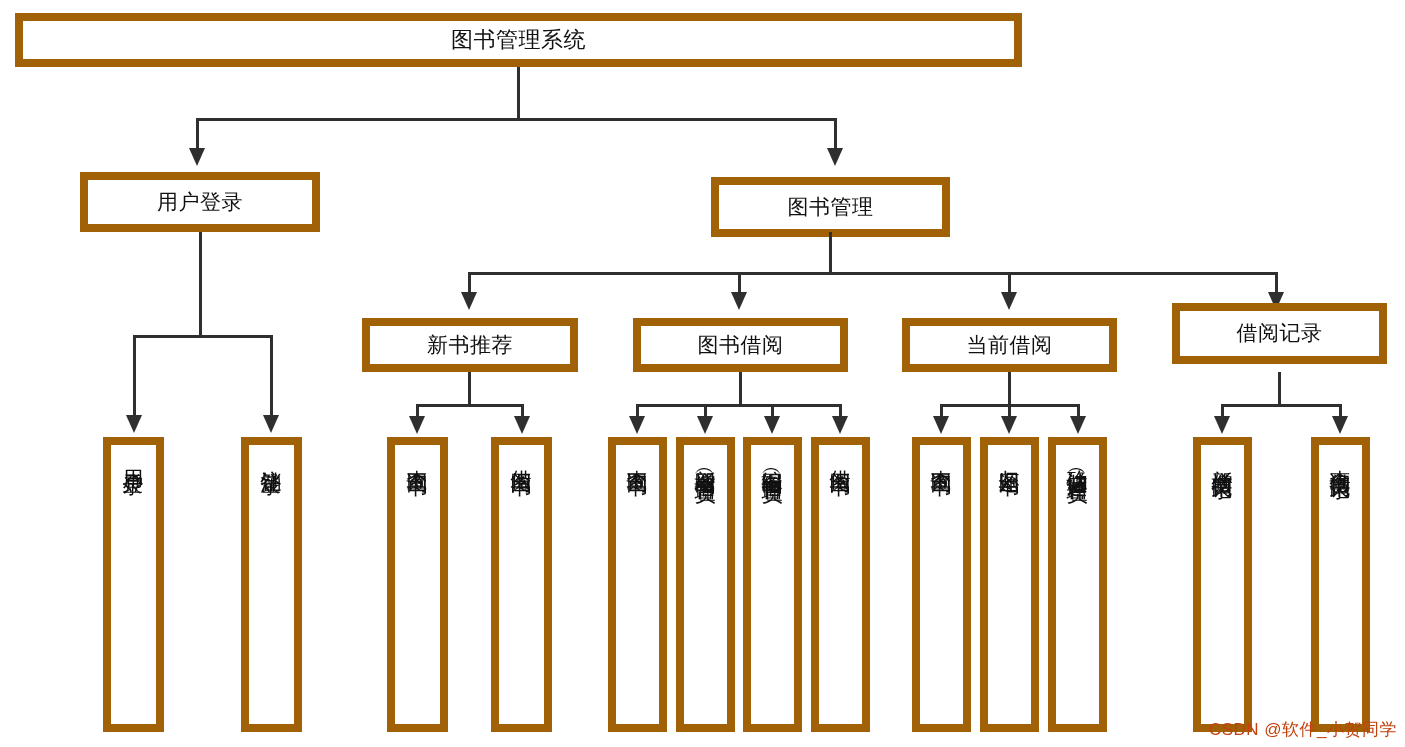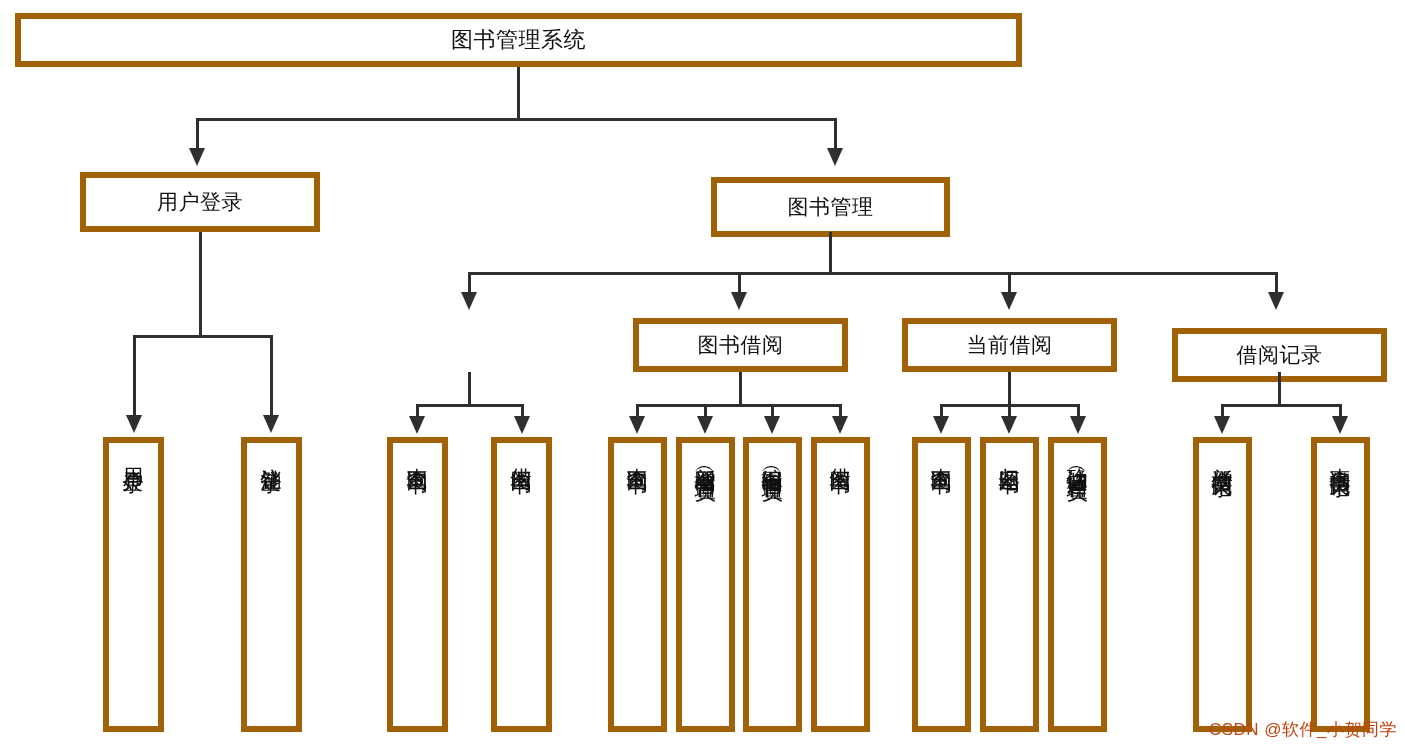--- a/index.html
+++ b/index.html
@@ -13,21 +13,21 @@
   #canvas {
     position: relative;
     width: 1405px;
     height: 747px;
     background: #ffffff;
     overflow: hidden;
   }
   .node {
     position: absolute;
     box-sizing: border-box;
-    border: 6px solid #a16207;
+    border: 8px solid #a16207;
     background: #ffffff;
     color: #111111;
     display: flex;
     align-items: center;
     justify-content: center;
     text-align: center;
   }
   .node .lbl {
     display: block;
     line-height: 1.15;
@@ -115,27 +115,30 @@
   <div class="edge h" style="left:468px; top:272px; width:810px; height:3px;"></div>
   <div class="edge v" style="left:468px; top:272px; width:3px; height:22px;"></div>
   <div class="arrow" style="left:461px; top:292px;"></div>
   <div class="edge v" style="left:738px; top:272px; width:3px; height:22px;"></div>
   <div class="arrow" style="left:731px; top:292px;"></div>
   <div class="edge v" style="left:1008px; top:272px; width:3px; height:22px;"></div>
   <div class="arrow" style="left:1001px; top:292px;"></div>
   <div class="edge v" style="left:1275px; top:272px; width:3px; height:22px;"></div>
   <div class="arrow" style="left:1268px; top:292px;"></div>
 
+  <div class="node horiz" style="left:362px; top:318px; width:216px; height:54px;">
+    <span class="lbl">新书推荐</span>
+  </div>
   <div class="node horiz" style="left:633px; top:318px; width:215px; height:54px;">
     <span class="lbl">图书借阅</span>
   </div>
   <div class="node horiz" style="left:902px; top:318px; width:215px; height:54px;">
     <span class="lbl">当前借阅</span>
   </div>
-  <div class="node horiz" style="left:1172px; top:328px; width:215px; height:54px;">
+  <div class="node horiz" style="left:1172px; top:303px; width:215px; height:61px;">
     <span class="lbl">借阅记录</span>
   </div>
 
   <div class="edge v" style="left:468px; top:372px; width:3px; height:34px;"></div>
   <div class="edge h" style="left:416px; top:404px; width:108px; height:3px;"></div>
   <div class="edge v" style="left:416px; top:404px; width:3px; height:14px;"></div>
   <div class="arrow" style="left:409px; top:416px;"></div>
   <div class="edge v" style="left:521px; top:404px; width:3px; height:14px;"></div>
   <div class="arrow" style="left:514px; top:416px;"></div>
 

